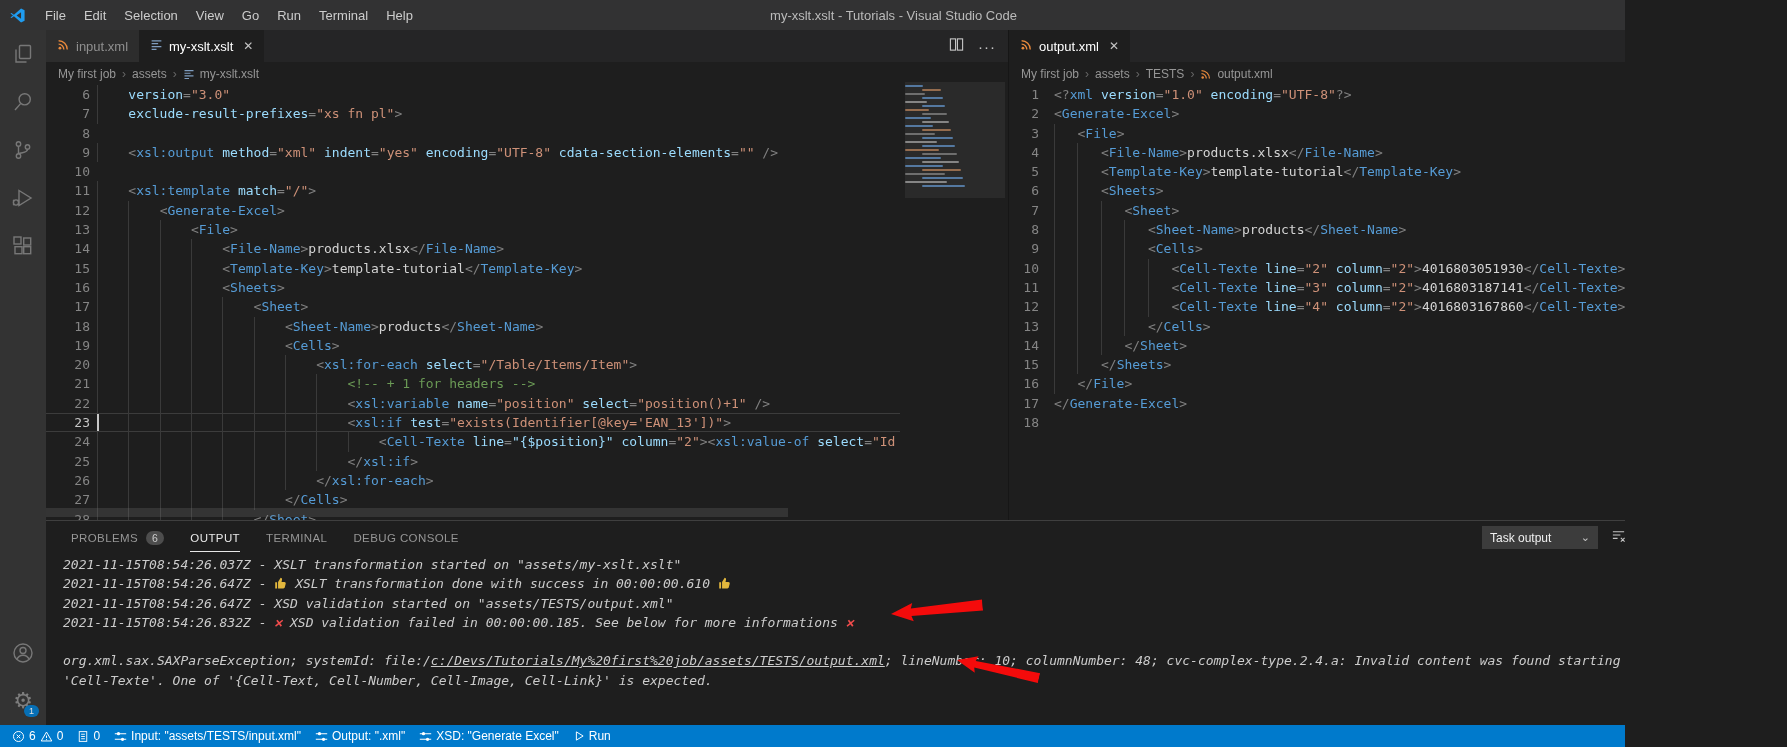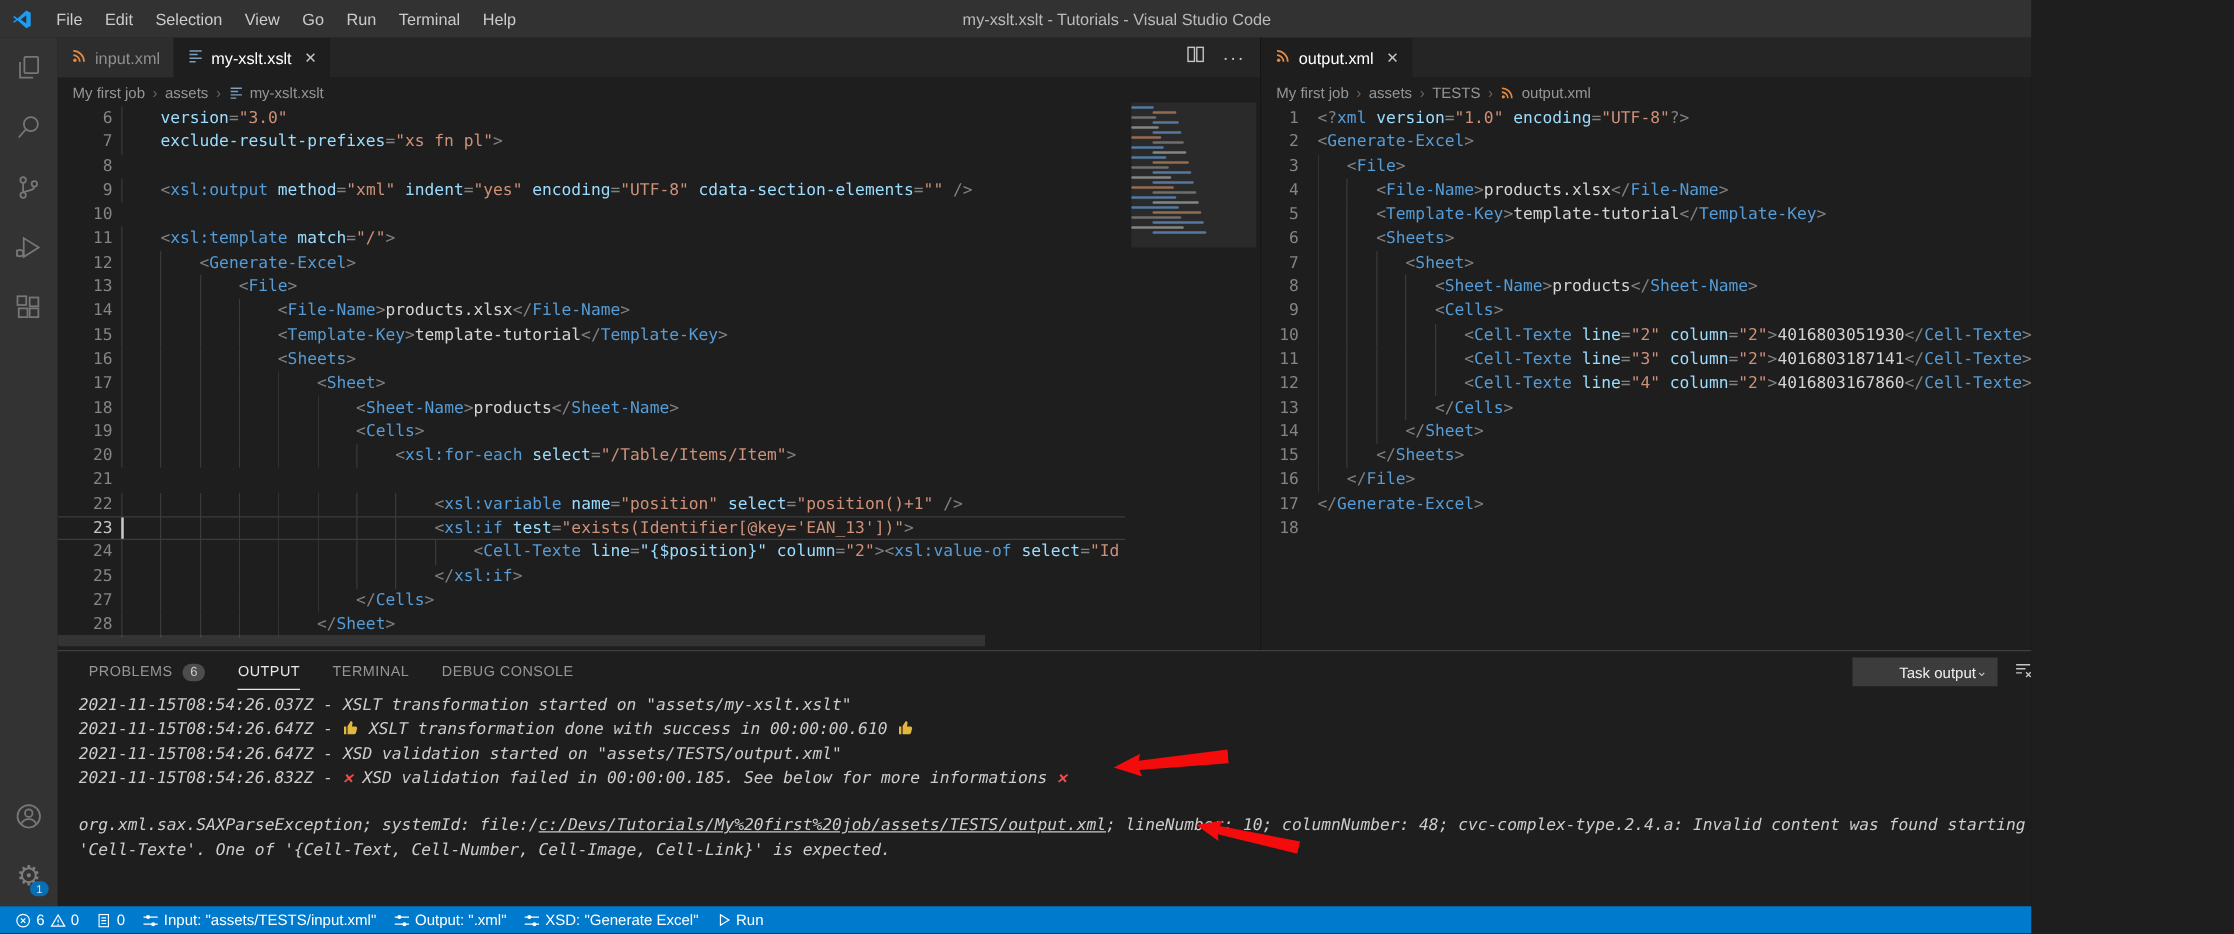--- a/index.html
+++ b/index.html
@@ -60,21 +60,21 @@
   .hscroll{position:absolute;left:0;top:478px;width:742px;height:9px;background:rgba(121,121,121,.25);}
   
   .panel{position:absolute;left:46px;top:520px;width:1741px;height:205px;background:#1e1e1e;border-top:1px solid #3f3f3f;z-index:3;}
   .panel-tabs{height:33px;display:flex;align-items:center;padding-left:25px;gap:26px;font-size:11.5px;color:#969696;letter-spacing:.4px;}
   .panel-tab{display:flex;align-items:center;gap:8px;height:100%;}
   .panel-tab .lbl{padding:9px 0 7px 0;border-bottom:1px solid transparent;}
   .panel-tab.active{color:#e7e7e7;}
   .panel-tab.active .lbl{border-bottom:1px solid #e7e7e7;}
   .badge{background:#4d4d4d;color:#cccccc;border-radius:9px;padding:1px 6px;font-size:10.5px;}
   .panel-actions{position:absolute;left:1436px;top:5px;display:flex;align-items:center;gap:13px;}
-  .task-dd{width:100px;height:23px;background:#3c3c3c;color:#f0f0f0;font-size:12px;display:flex;align-items:center;padding:0 8px;justify-content:flex-end;}
+  .task-dd{width:100px;height:23px;background:#3c3c3c;color:#f0f0f0;font-size:12px;display:flex;align-items:center;padding:0 8px;justify-content:space-between;}
   .dd-chev{color:#c5c5c5;font-size:11px;}
   .panel-content{position:absolute;left:17px;top:34px;font-family:"DejaVu Sans Mono",monospace;font-size:13px;color:#cccccc;}
   .out-row{height:19.3px;line-height:19.3px;white-space:pre;font-style:italic;}
   .seg-e{color:#f14c4c;font-weight:bold;}
   .seg-l{text-decoration:underline;}
   .seg-t svg{vertical-align:-2px;}
   
   .statusbar{position:absolute;left:0;top:725px;width:1787px;height:22px;background:#007acc;color:#ffffff;
              display:flex;align-items:center;font-size:12px;z-index:6;}
   .sb-item{display:flex;align-items:center;gap:4px;padding:0 7px;height:22px;white-space:nowrap;}
@@ -222,25 +222,26 @@
         <div class="code-row"><span class="gutter">11</span><span class="lc"><span class="tk-i">    </span><span class="tk-p">&lt;</span><span class="tk-t">xsl:template</span><span class="tk-s"> </span><span class="tk-a">match</span><span class="tk-p">=</span><span class="tk-v">"/"</span><span class="tk-p">&gt;</span></span></div>
         <div class="code-row"><span class="gutter">12</span><span class="lc"><span class="tk-i">    </span><span class="tk-i">    </span><span class="tk-p">&lt;</span><span class="tk-t">Generate-Excel</span><span class="tk-p">&gt;</span></span></div>
         <div class="code-row"><span class="gutter">13</span><span class="lc"><span class="tk-i">    </span><span class="tk-i">    </span><span class="tk-i">    </span><span class="tk-p">&lt;</span><span class="tk-t">File</span><span class="tk-p">&gt;</span></span></div>
         <div class="code-row"><span class="gutter">14</span><span class="lc"><span class="tk-i">    </span><span class="tk-i">    </span><span class="tk-i">    </span><span class="tk-i">    </span><span class="tk-p">&lt;</span><span class="tk-t">File-Name</span><span class="tk-p">&gt;</span><span class="tk-x">products.xlsx</span><span class="tk-p">&lt;/</span><span class="tk-t">File-Name</span><span class="tk-p">&gt;</span></span></div>
         <div class="code-row"><span class="gutter">15</span><span class="lc"><span class="tk-i">    </span><span class="tk-i">    </span><span class="tk-i">    </span><span class="tk-i">    </span><span class="tk-p">&lt;</span><span class="tk-t">Template-Key</span><span class="tk-p">&gt;</span><span class="tk-x">template-tutorial</span><span class="tk-p">&lt;/</span><span class="tk-t">Template-Key</span><span class="tk-p">&gt;</span></span></div>
         <div class="code-row"><span class="gutter">16</span><span class="lc"><span class="tk-i">    </span><span class="tk-i">    </span><span class="tk-i">    </span><span class="tk-i">    </span><span class="tk-p">&lt;</span><span class="tk-t">Sheets</span><span class="tk-p">&gt;</span></span></div>
         <div class="code-row"><span class="gutter">17</span><span class="lc"><span class="tk-i">    </span><span class="tk-i">    </span><span class="tk-i">    </span><span class="tk-i">    </span><span class="tk-i">    </span><span class="tk-p">&lt;</span><span class="tk-t">Sheet</span><span class="tk-p">&gt;</span></span></div>
         <div class="code-row"><span class="gutter">18</span><span class="lc"><span class="tk-i">    </span><span class="tk-i">    </span><span class="tk-i">    </span><span class="tk-i">    </span><span class="tk-i">    </span><span class="tk-i">    </span><span class="tk-p">&lt;</span><span class="tk-t">Sheet-Name</span><span class="tk-p">&gt;</span><span class="tk-x">products</span><span class="tk-p">&lt;/</span><span class="tk-t">Sheet-Name</span><span class="tk-p">&gt;</span></span></div>
         <div class="code-row"><span class="gutter">19</span><span class="lc"><span class="tk-i">    </span><span class="tk-i">    </span><span class="tk-i">    </span><span class="tk-i">    </span><span class="tk-i">    </span><span class="tk-i">    </span><span class="tk-p">&lt;</span><span class="tk-t">Cells</span><span class="tk-p">&gt;</span></span></div>
         <div class="code-row"><span class="gutter">20</span><span class="lc"><span class="tk-i">    </span><span class="tk-i">    </span><span class="tk-i">    </span><span class="tk-i">    </span><span class="tk-i">    </span><span class="tk-i">    </span><span class="tk-i">    </span><span class="tk-p">&lt;</span><span class="tk-t">xsl:for-each</span><span class="tk-s"> </span><span class="tk-a">select</span><span class="tk-p">=</span><span class="tk-v">"/Table/Items/Item"</span><span class="tk-p">&gt;</span></span></div>
-        <div class="code-row"><span class="gutter">21</span></div>
+        <div class="code-row"><span class="gutter">21</span><span class="lc"><span class="tk-i">    </span><span class="tk-i">    </span><span class="tk-i">    </span><span class="tk-i">    </span><span class="tk-i">    </span><span class="tk-i">    </span><span class="tk-i">    </span><span class="tk-i">    </span><span class="tk-c">&lt;!-- + 1 for headers --&gt;</span></span></div>
         <div class="code-row"><span class="gutter">22</span><span class="lc"><span class="tk-i">    </span><span class="tk-i">    </span><span class="tk-i">    </span><span class="tk-i">    </span><span class="tk-i">    </span><span class="tk-i">    </span><span class="tk-i">    </span><span class="tk-i">    </span><span class="tk-p">&lt;</span><span class="tk-t">xsl:variable</span><span class="tk-s"> </span><span class="tk-a">name</span><span class="tk-p">=</span><span class="tk-v">"position"</span><span class="tk-s"> </span><span class="tk-a">select</span><span class="tk-p">=</span><span class="tk-v">"position()+1"</span><span class="tk-s"> </span><span class="tk-p">/&gt;</span></span></div>
         <div class="code-row cur"><span class="gutter">23</span><span class="lc"><span class="tk-i">    </span><span class="tk-i">    </span><span class="tk-i">    </span><span class="tk-i">    </span><span class="tk-i">    </span><span class="tk-i">    </span><span class="tk-i">    </span><span class="tk-i">    </span><span class="tk-p">&lt;</span><span class="tk-t">xsl:if</span><span class="tk-s"> </span><span class="tk-a">test</span><span class="tk-p">=</span><span class="tk-v">"exists(Identifier[@key='EAN_13'])"</span><span class="tk-p">&gt;</span></span><span class="caret" style="left: 51px;"></span></div>
         <div class="code-row"><span class="gutter">24</span><span class="lc"><span class="tk-i">    </span><span class="tk-i">    </span><span class="tk-i">    </span><span class="tk-i">    </span><span class="tk-i">    </span><span class="tk-i">    </span><span class="tk-i">    </span><span class="tk-i">    </span><span class="tk-i">    </span><span class="tk-p">&lt;</span><span class="tk-t">Cell-Texte</span><span class="tk-s"> </span><span class="tk-a">line</span><span class="tk-p">=</span><span class="tk-e">"{$position}"</span><span class="tk-s"> </span><span class="tk-a">column</span><span class="tk-p">=</span><span class="tk-v">"2"</span><span class="tk-p">&gt;&lt;</span><span class="tk-t">xsl:value-of</span><span class="tk-s"> </span><span class="tk-a">select</span><span class="tk-p">=</span><span class="tk-v">"Id</span></span></div>
         <div class="code-row"><span class="gutter">25</span><span class="lc"><span class="tk-i">    </span><span class="tk-i">    </span><span class="tk-i">    </span><span class="tk-i">    </span><span class="tk-i">    </span><span class="tk-i">    </span><span class="tk-i">    </span><span class="tk-i">    </span><span class="tk-p">&lt;/</span><span class="tk-t">xsl:if</span><span class="tk-p">&gt;</span></span></div>
+        <div class="code-row"><span class="gutter">26</span><span class="lc"><span class="tk-i">    </span><span class="tk-i">    </span><span class="tk-i">    </span><span class="tk-i">    </span><span class="tk-i">    </span><span class="tk-i">    </span><span class="tk-i">    </span><span class="tk-p">&lt;/</span><span class="tk-t">xsl:for-each</span><span class="tk-p">&gt;</span></span></div>
         <div class="code-row"><span class="gutter">27</span><span class="lc"><span class="tk-i">    </span><span class="tk-i">    </span><span class="tk-i">    </span><span class="tk-i">    </span><span class="tk-i">    </span><span class="tk-i">    </span><span class="tk-p">&lt;/</span><span class="tk-t">Cells</span><span class="tk-p">&gt;</span></span></div>
         <div class="code-row"><span class="gutter">28</span><span class="lc"><span class="tk-i">    </span><span class="tk-i">    </span><span class="tk-i">    </span><span class="tk-i">    </span><span class="tk-i">    </span><span class="tk-p">&lt;/</span><span class="tk-t">Sheet</span><span class="tk-p">&gt;</span></span></div>
       </div>
     <div class="minimap" id="minimap-left">
         <div class="mm-slider"></div>
         <div class="mm-bar" style="margin-left: 0px; width: 18px; background: rgb(78, 121, 167);"></div>
         <div class="mm-bar" style="margin-left: 17px; width: 19px; background: rgb(154, 107, 72);"></div>
         <div class="mm-bar" style="margin-left: 0px; width: 20px; background: rgb(109, 109, 109);"></div>
         <div class="mm-bar" style="margin-left: 17px; width: 21px; background: rgb(78, 121, 167);"></div>
         <div class="mm-bar" style="margin-left: 0px; width: 22px; background: rgb(136, 136, 136);"></div>

